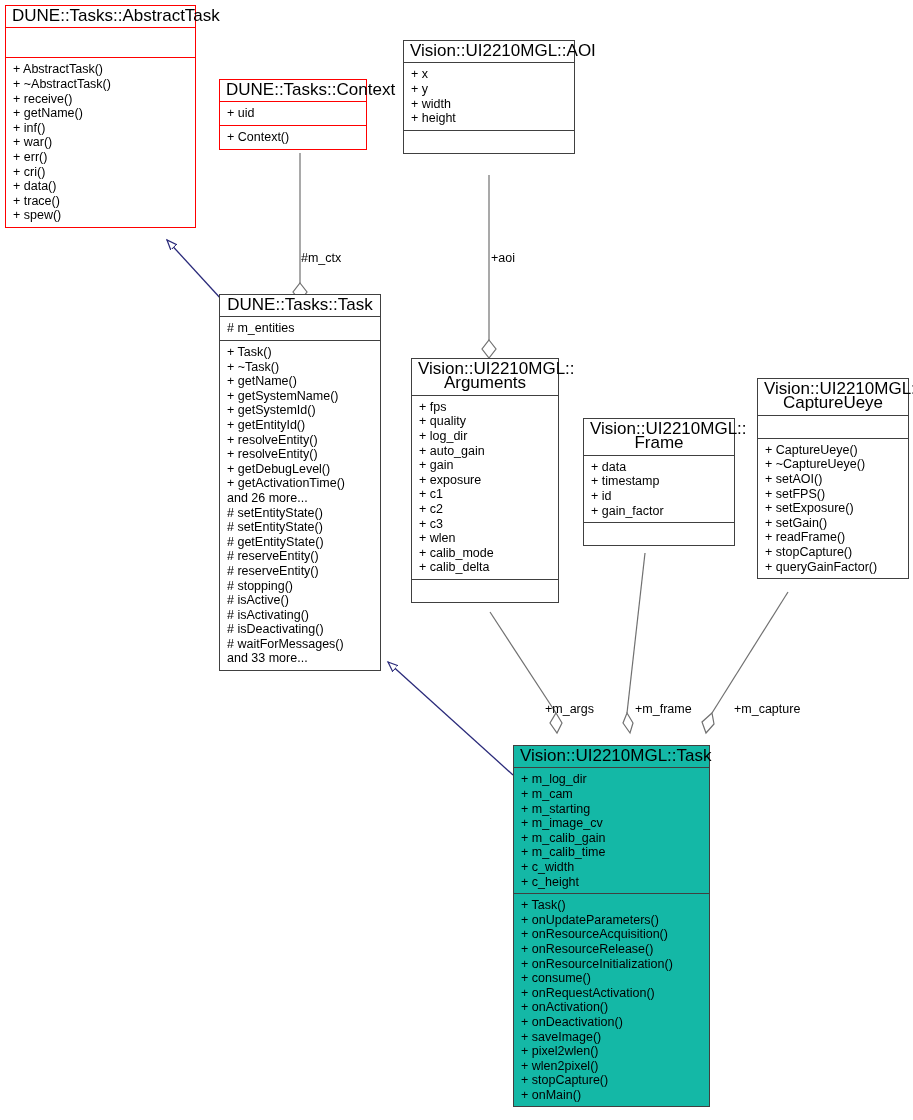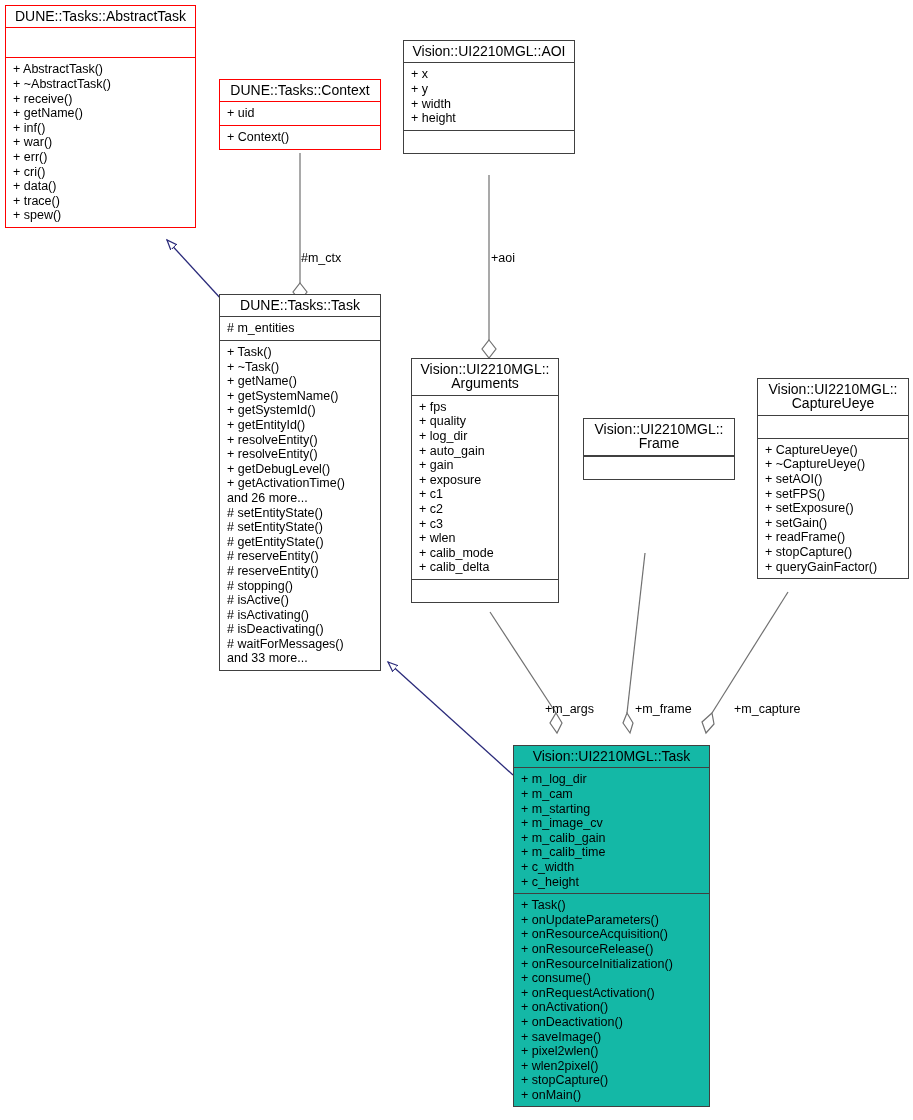--- a/index.html
+++ b/index.html
@@ -42,21 +42,21 @@
   .uml-class.black {
     border: 1.3px solid #404040;
   }
   .uml-class.gray-fill {
     background: #14b8a6;
   }
   .uml-class .cls-title {
     text-align: center;
     padding: 3px 6px 4px 6px;
     white-space: pre-line;
-    font-size: 14px;
+    font-size: 17px;
     line-height: 14.4px;
   }
   .uml-class.red > .sep {
     border-top: 1.6px solid #ff0000;
   }
   .uml-class.black > .sep {
     border-top: 1.3px solid #404040;
   }
   .uml-class .cls-section {
     padding: 4px 7px 4px 7px;
@@ -143,21 +143,21 @@
         <div class="member">+ inf()</div>
         <div class="member">+ war()</div>
         <div class="member">+ err()</div>
         <div class="member">+ cri()</div>
         <div class="member">+ data()</div>
         <div class="member">+ trace()</div>
         <div class="member">+ spew()</div>
       </div>
   </div>
 
-  <div class="uml-class red" style="left:219px; top:79px; width:162px;">
+  <div class="uml-class red" style="left:219px; top:79px; width:148px;">
     <div class="cls-title">DUNE::Tasks::Context</div>
     <div class="sep"></div>
     <div class="cls-section">
         <div class="member">+ uid</div>
       </div>
     <div class="sep"></div>
     <div class="cls-section">
         <div class="member">+ Context()</div>
       </div>
   </div>
@@ -227,20 +227,26 @@
         <div class="member">+ calib_delta</div>
       </div>
     <div class="sep"></div>
     <div class="cls-section empty" style="height:22px;"></div>
   </div>
 
   <div class="uml-class black" style="left:583px; top:418px; width:152px;">
     <div class="cls-title">Vision::UI2210MGL::
 Frame</div>
     <div class="sep"></div>
+    <div class="cls-section">
+        <div class="member">+ data</div>
+        <div class="member">+ timestamp</div>
+        <div class="member">+ id</div>
+        <div class="member">+ gain_factor</div>
+      </div>
     <div class="sep"></div>
     <div class="cls-section empty" style="height:22px;"></div>
   </div>
 
   <div class="uml-class black" style="left:757px; top:378px; width:152px;">
     <div class="cls-title">Vision::UI2210MGL::
 CaptureUeye</div>
     <div class="sep"></div>
     <div class="cls-section empty" style="height:22px;"></div>
     <div class="sep"></div>

